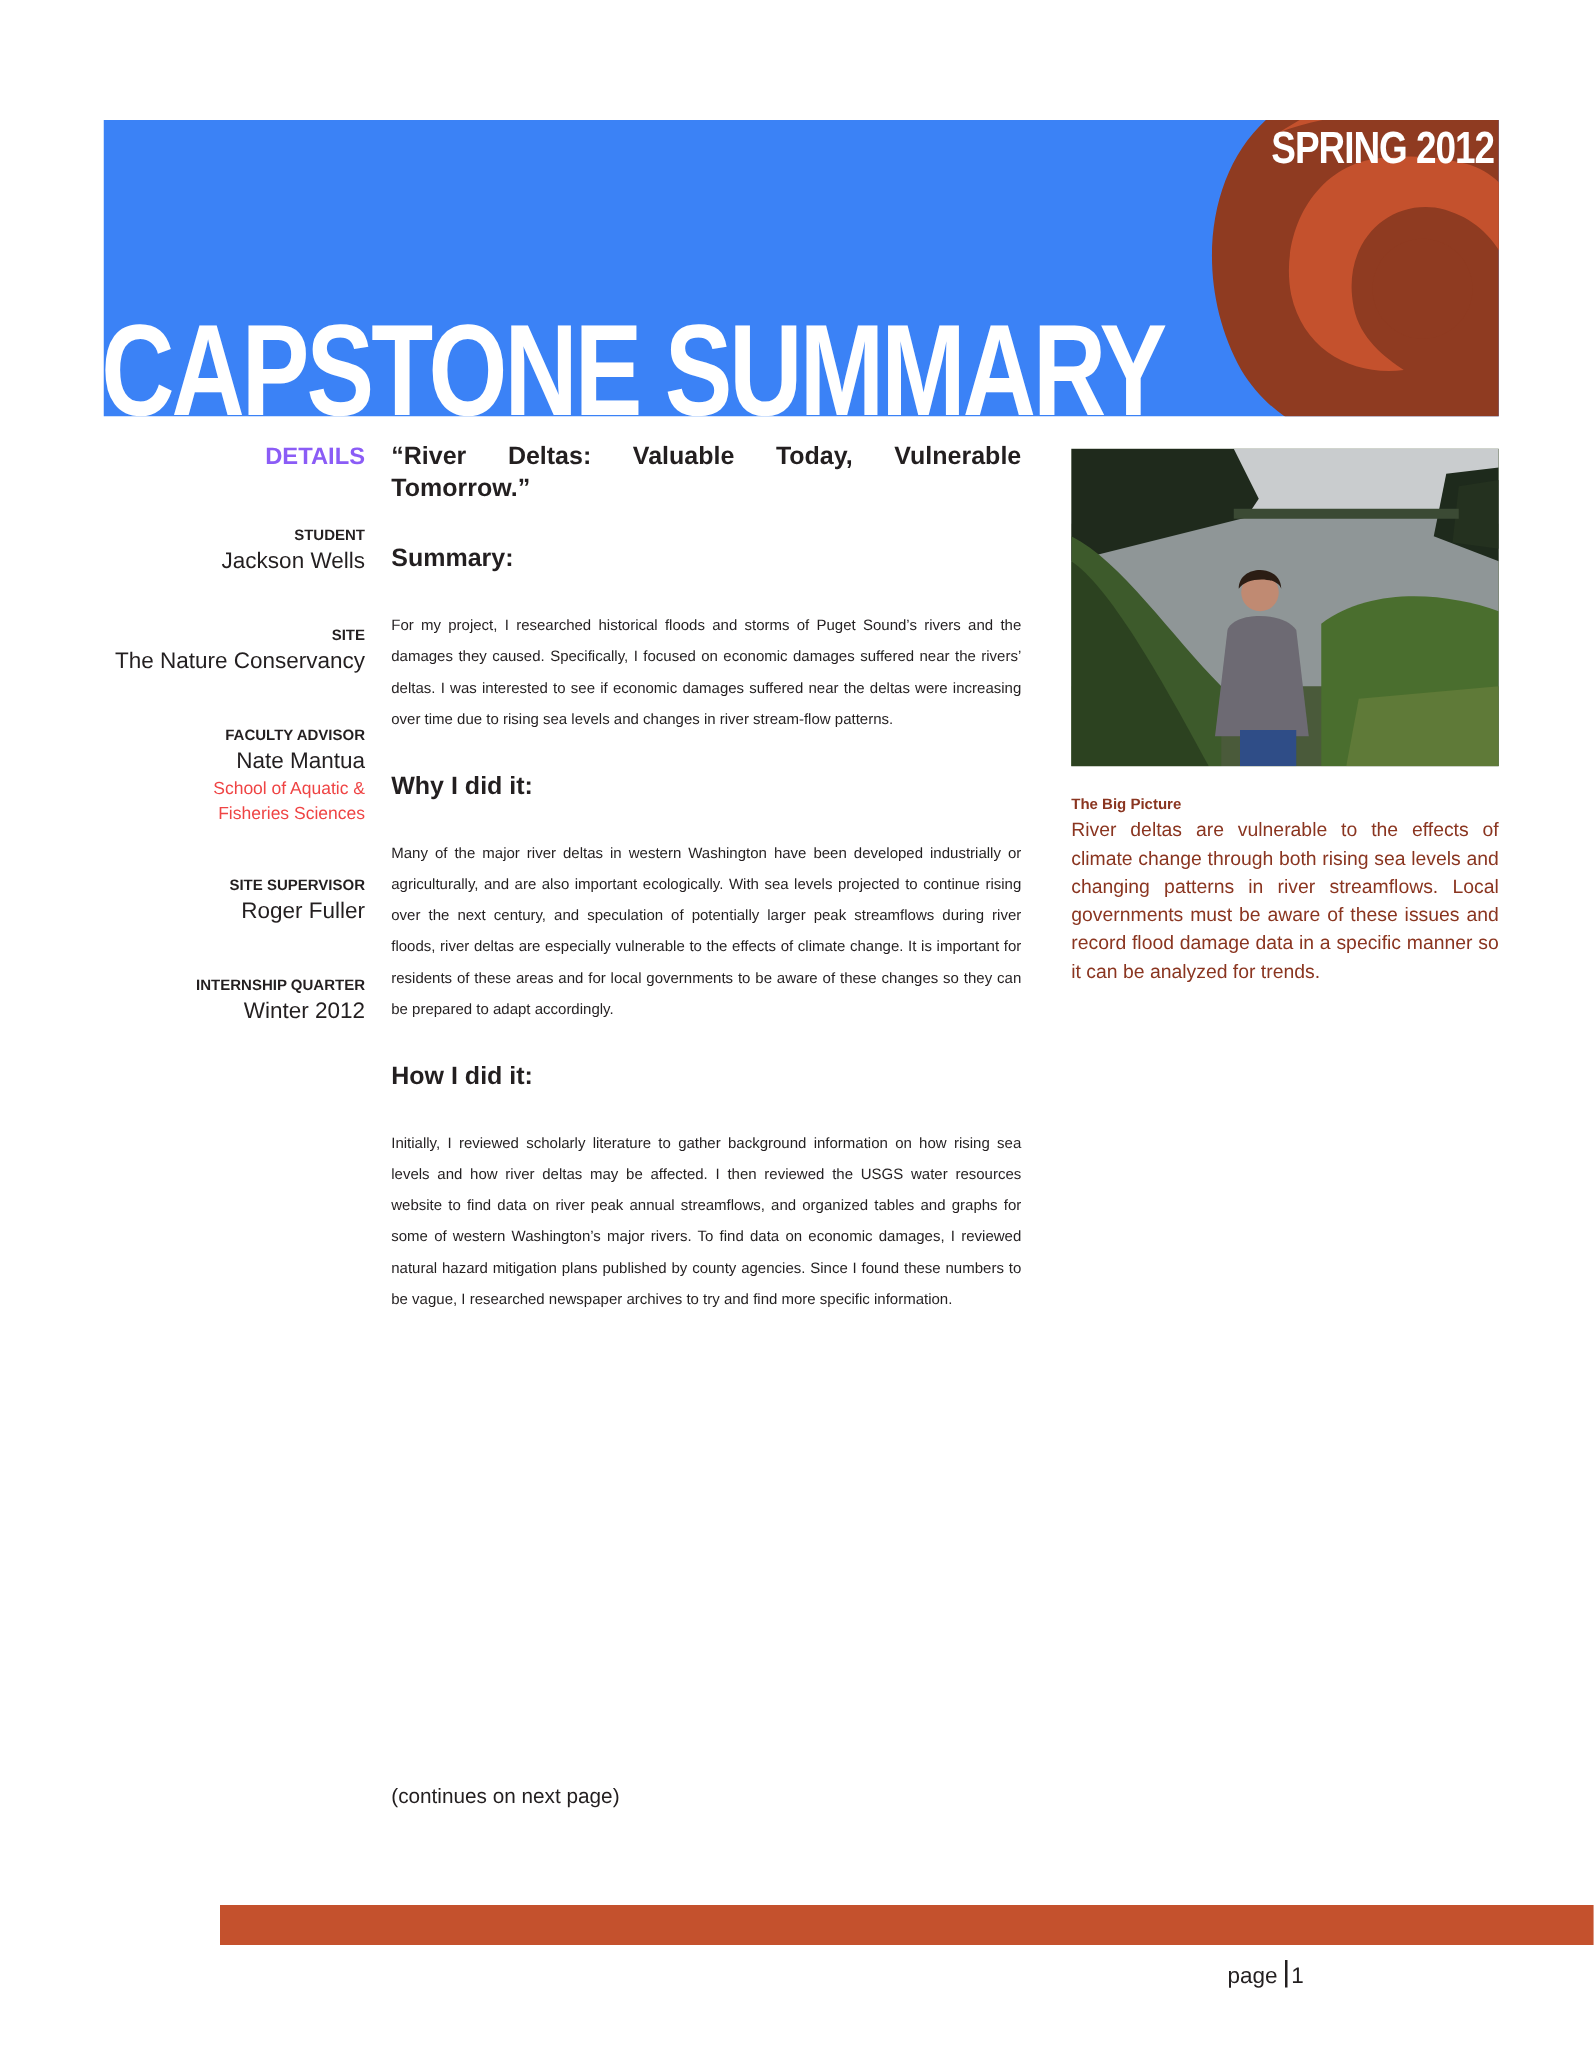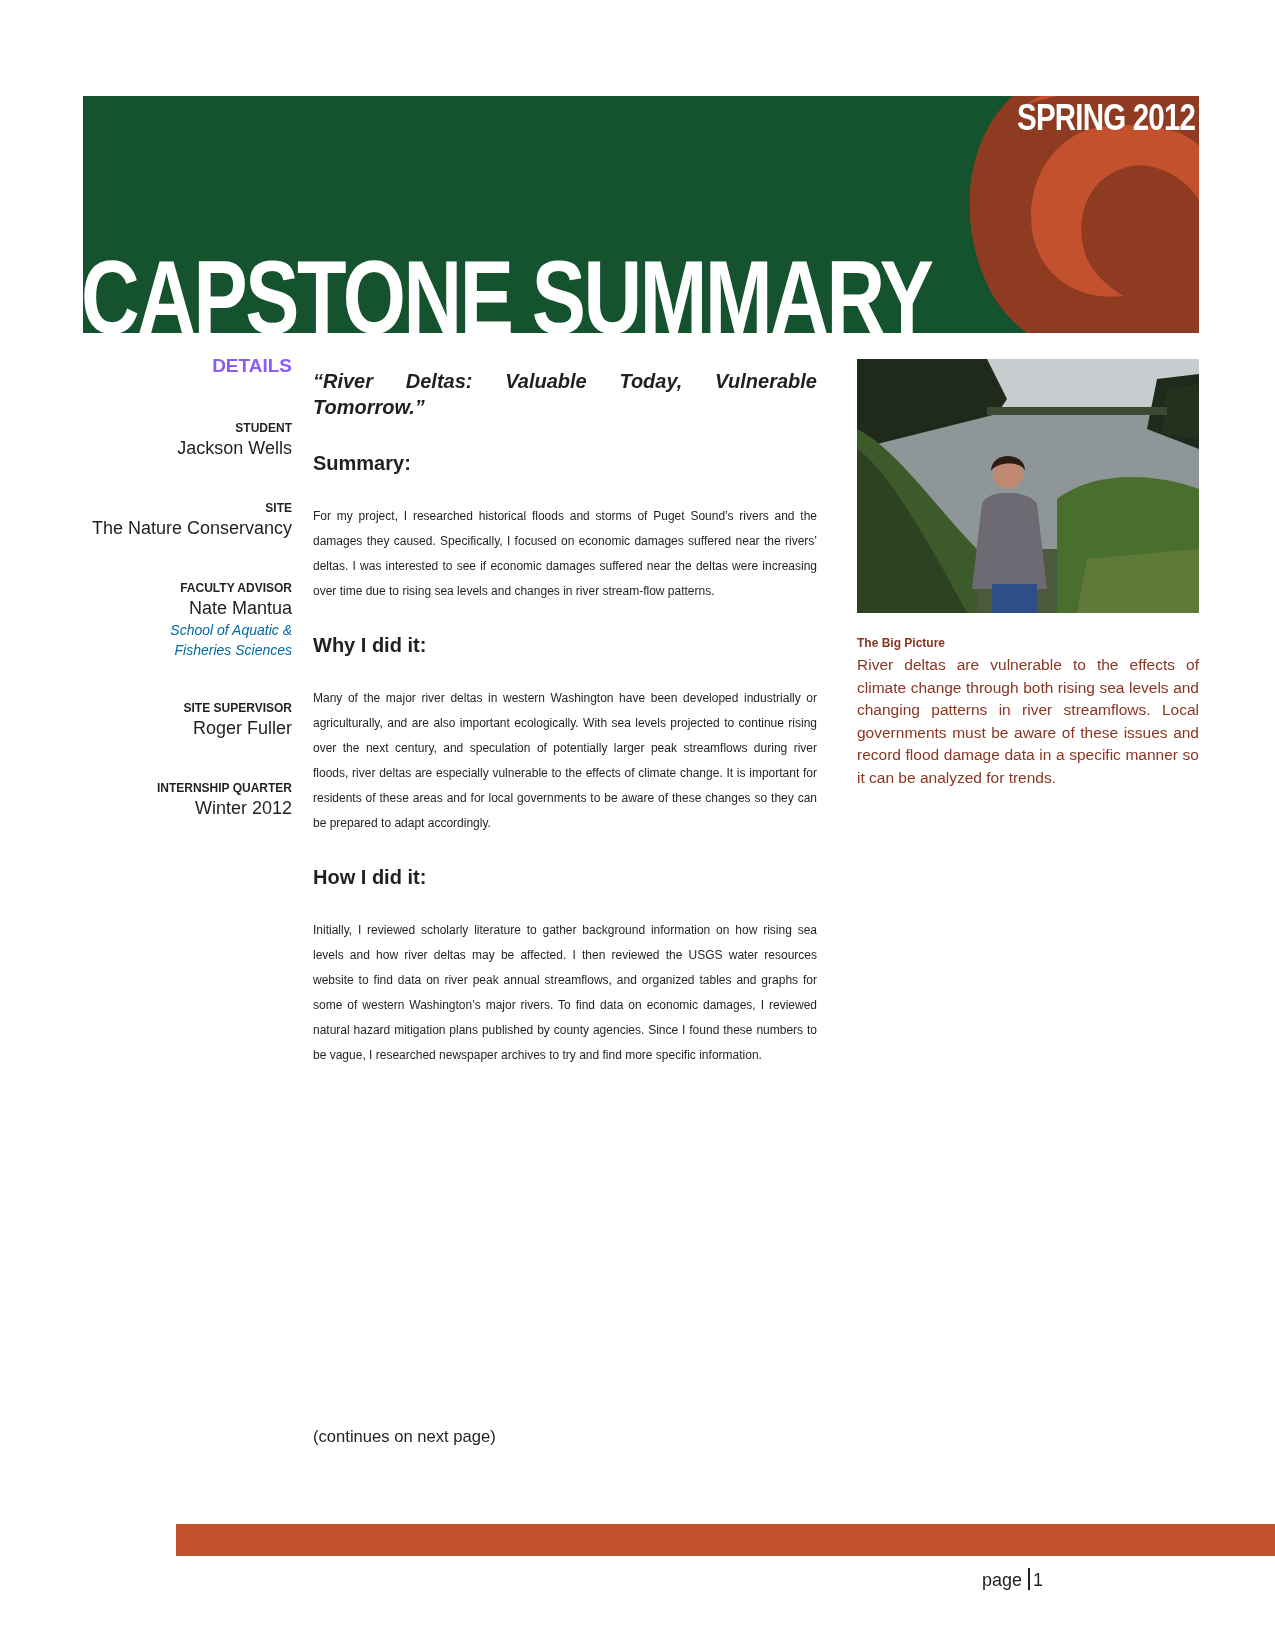--- a/index.html
+++ b/index.html
@@ -1,45 +1,45 @@
 <!DOCTYPE html>
 <html><head>
 <meta charset="utf-8">
 <style>
   html, body { margin: 0; padding: 0; background: #ffffff; }
   body { width: 1275px; height: 1651px; position: relative; overflow: hidden;
          font-family: "Liberation Sans", "DejaVu Sans", sans-serif; color: #231f20; }
 
   
   .banner { position: absolute; left: 83px; top: 96px; width: 1116px; height: 237px;
-            background: #14532d; overflow: hidden; }
+            background: #3b82f6; overflow: hidden; }
   .banner .swirl { position: absolute; left: 850px; top: -10px; width: 300px; height: 260px; }
   .banner .season { position: absolute; right: 4px; top: 0px; color: #ffffff;
                     font-family: "Liberation Sans", sans-serif; font-weight: bold;
                     font-size: 36px; letter-spacing: -1px; transform: scaleX(0.82);
                     transform-origin: right top; line-height: 44px; }
   .banner .title { position: absolute; left: -2px; bottom: -14px; color: #ffffff;
                    font-family: "Liberation Sans", sans-serif; font-weight: bold;
                    font-size: 104px; line-height: 100px; letter-spacing: -3px;
                    transform: scaleX(0.78); transform-origin: left bottom; white-space: nowrap; }
 
   
   .details { position: absolute; left: 83px; top: 352px; width: 209px; text-align: right; }
   .details .heading { color: #8b5cf6; font-weight: bold; font-size: 19px; line-height: 28px;
                       margin-bottom: 10px; }
   .details .label { font-weight: bold; font-size: 12px; line-height: 16px; margin-top: 0;
                     letter-spacing: 0px; }
   .details .value { font-size: 18px; line-height: 24px; }
-  .details .sub { font-style: italic; font-size: 14px; line-height: 20px; color: #0369a1; }
+  .details .sub { font-size: 14px; line-height: 20px; color: #ef4444; }
   .details .group { margin-bottom: 20px; margin-top: 40px; }
 
   
   .main { position: absolute; left: 313px; top: 352px; width: 504px; }
   .main .proj-title { font-weight: bold; font-size: 20px; line-height: 26px; text-align: justify;
-                      text-align-last: left; margin: 16px 0 30px 0; font-style: italic; }
+                      text-align-last: left; margin: 0 0 30px 0; }
   .main h2 { font-weight: bold; font-size: 20px; line-height: 26px; margin: 0 0 28px 0; }
   .main p { font-size: 12px; line-height: 25px; margin: 0 0 28px 0; text-align: justify; }
   .main .continues { position: absolute; top: 1072px; left: 0; font-size: 16.6px; line-height: 25px; }
 
   
   .photo { position: absolute; left: 857px; top: 359px; width: 342px; height: 254px;
            overflow: hidden; background: #4a5a3a; }
   .caption { position: absolute; left: 857px; top: 632px; width: 342px; color: #8a3520; }
   .caption .cap-title { font-weight: bold; font-size: 12px; line-height: 22px; }
   .caption .cap-text { font-size: 15.5px; line-height: 22.5px; text-align: justify; }

